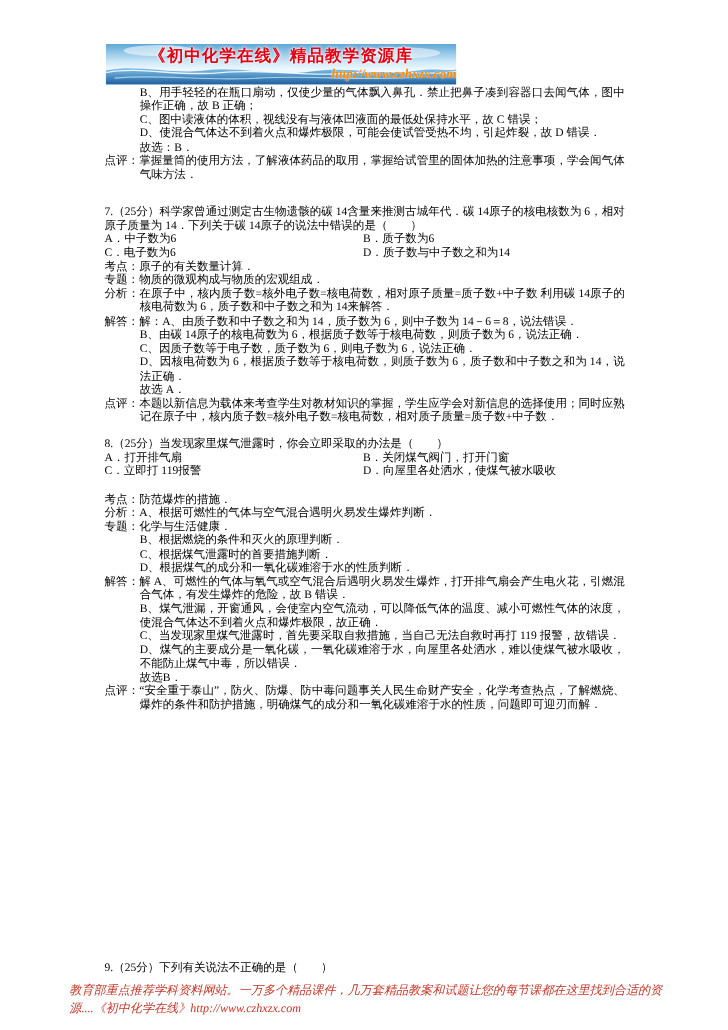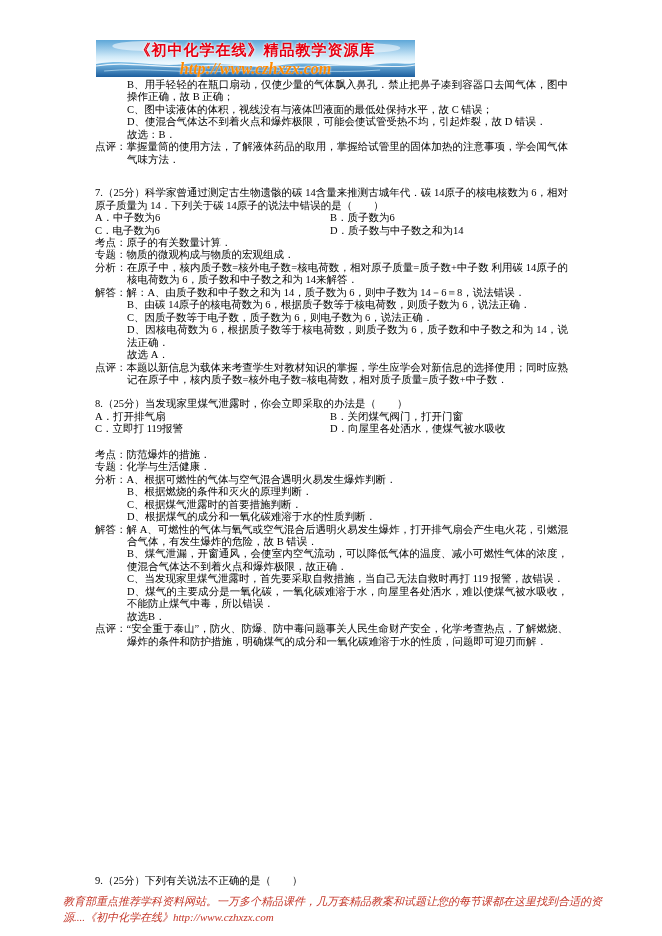--- a/index.html
+++ b/index.html
@@ -13,22 +13,22 @@
   
   .banner{position:absolute;left:96px;top:40px;width:319px;height:37px;overflow:hidden}
   .banner svg{position:absolute;left:0;top:0;width:100%;height:100%}
   .banner-title{
     position:absolute;top:1px;left:0;right:0;text-align:center;
     font-size:15px;font-weight:bold;color:#e60012;letter-spacing:1px;
     text-shadow:0 0 2px #ffffff,0 0 3px #ffffff;
     font-family:"Liberation Serif","DejaVu Serif",serif;
   }
   .banner-url{
-    position:absolute;top:20px;left:0;right:0;text-align:center;
-    font-size:16px;font-weight:bold;font-style:italic;color:#ff8a00;
+    position:absolute;top:20px;left:0;right:0;text-align:right;
+    font-size:12px;font-weight:bold;font-style:italic;color:#ff8a00;
     text-shadow:0 0 2px #ffffff;
   }
 
   
   .content{
     position:absolute;left:95px;top:79px;width:473px;
     font-size:10.5px;line-height:12.45px;text-align:justify;
   }
   .plain{}
   .hang{padding-left:32px;text-indent:-32px}
@@ -106,22 +106,22 @@
       <div class="plain" style="margin-top: 12px;">8.（25分）当发现家里煤气泄露时，你会立即采取的办法是（　　）</div>
       <div class="opt-row">
         <span class="opt-left">A．打开排气扇</span>
         <span class="opt-right">B．关闭煤气阀门，打开门窗</span>
       </div>
       <div class="opt-row">
         <span class="opt-left">C．立即打 119报警</span>
         <span class="opt-right">D．向屋里各处洒水，使煤气被水吸收</span>
       </div>
       <div class="hang" style="margin-top: 13px;">考点：防范爆炸的措施．</div>
+      <div class="hang">分析：A、根据可燃性的气体与空气混合遇明火易发生爆炸判断．</div>
       <div class="hang">专题：化学与生活健康．</div>
-      <div class="hang">分析：A、根据可燃性的气体与空气混合遇明火易发生爆炸判断．</div>
       <div class="sub">B、根据燃烧的条件和灭火的原理判断．</div>
       <div class="sub">C、根据煤气泄露时的首要措施判断．</div>
       <div class="sub">D、根据煤气的成分和一氧化碳难溶于水的性质判断．</div>
       <div class="hang">解答：解 A、可燃性的气体与氧气或空气混合后遇明火易发生爆炸，打开排气扇会产生电火花，引燃混合气体，有发生爆炸的危险，故 B 错误．</div>
       <div class="sub">B、煤气泄漏，开窗通风，会使室内空气流动，可以降低气体的温度、减小可燃性气体的浓度，使混合气体达不到着火点和爆炸极限，故正确．</div>
       <div class="sub">C、当发现家里煤气泄露时，首先要采取自救措施，当自己无法自救时再打 119 报警，故错误．</div>
       <div class="sub">D、煤气的主要成分是一氧化碳，一氧化碳难溶于水，向屋里各处洒水，难以使煤气被水吸收，不能防止煤气中毒，所以错误．</div>
       <div class="sub">故选B．</div>
       <div class="hang">点评：“安全重于泰山”，防火、防爆、防中毒问题事关人民生命财产安全，化学考查热点，了解燃烧、爆炸的条件和防护措施，明确煤气的成分和一氧化碳难溶于水的性质，问题即可迎刃而解．</div>
     </div>

